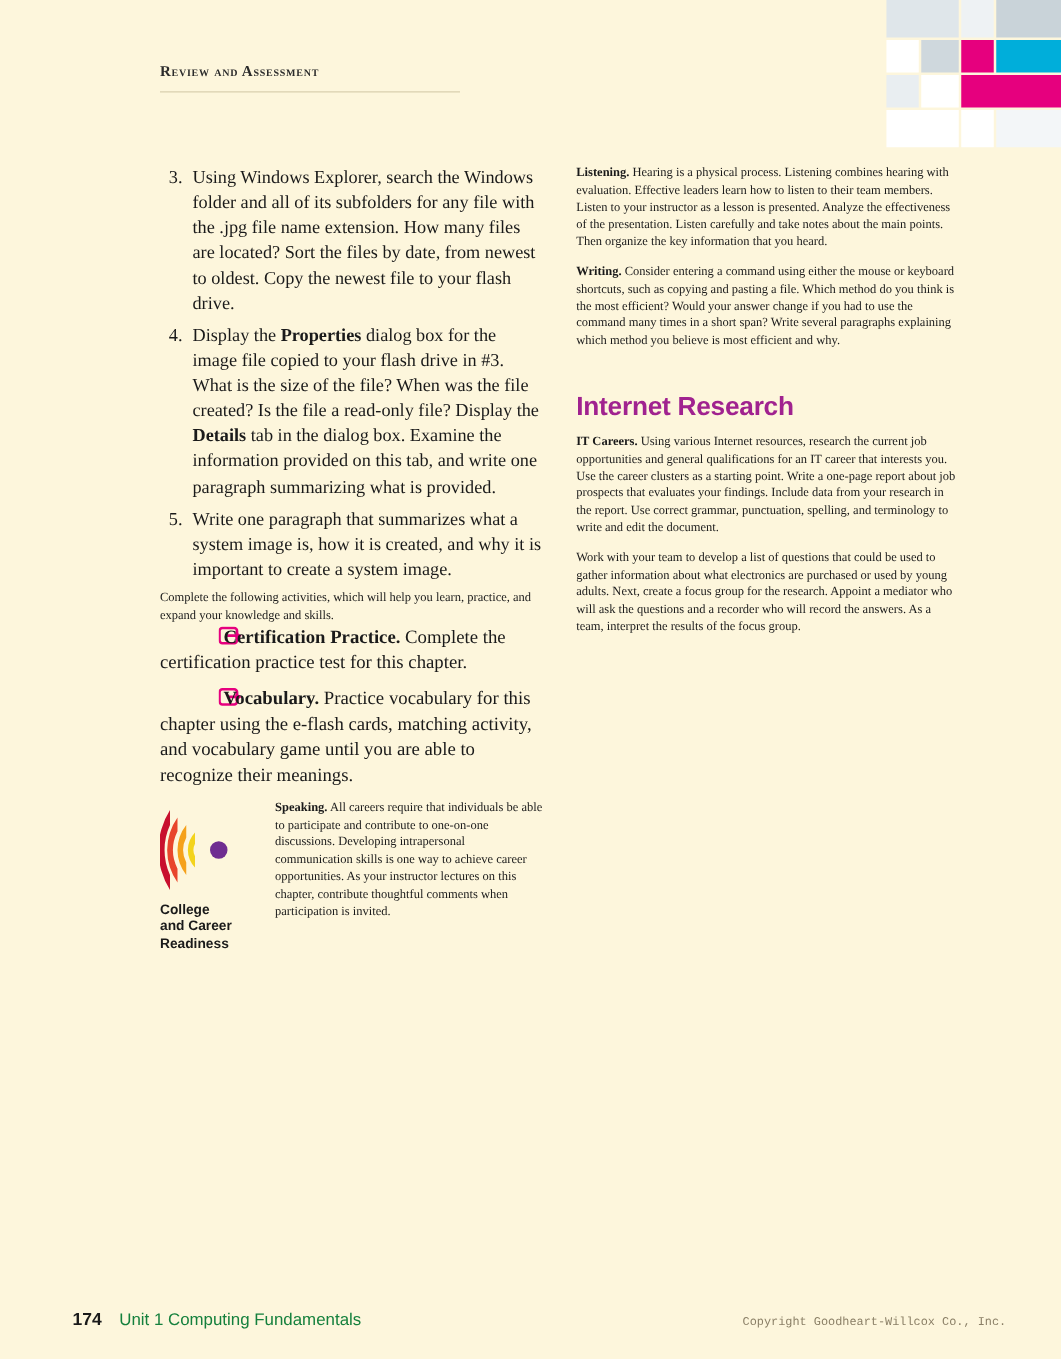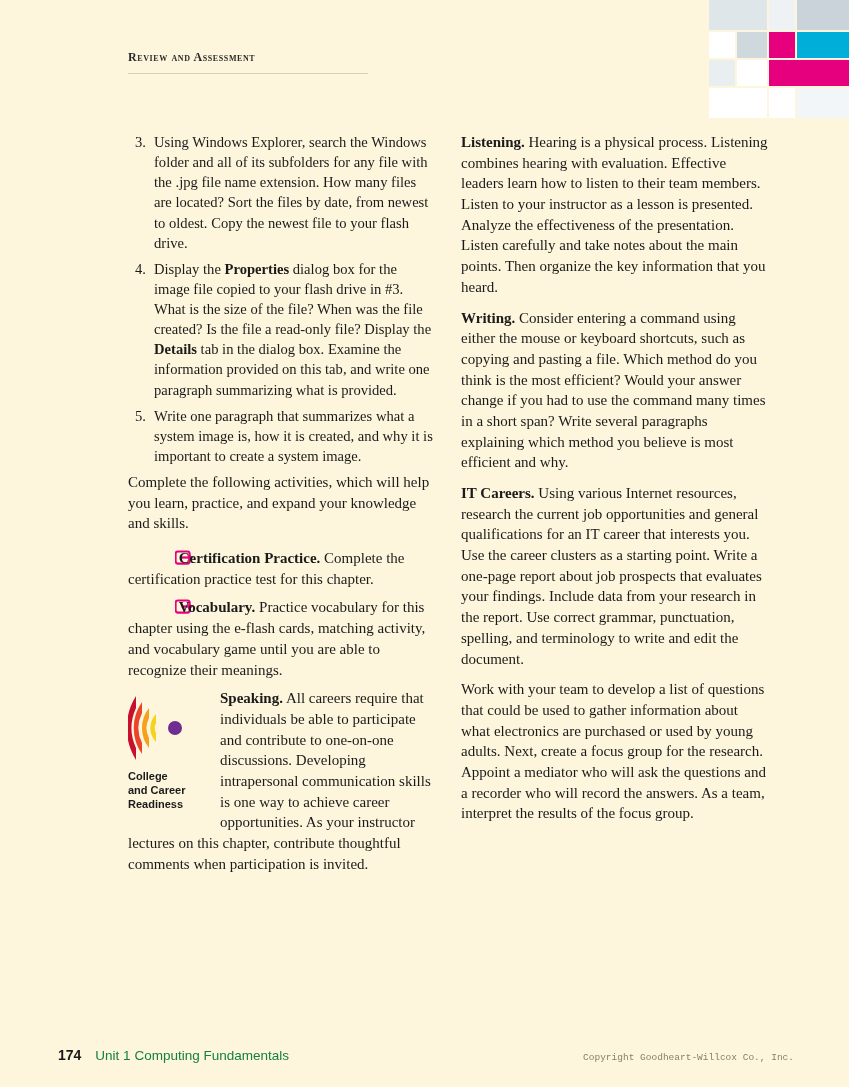--- a/index.html
+++ b/index.html
@@ -68,25 +68,25 @@
   }
   .ol-num {
     width: 26px;
     text-align: right;
     padding-right: 8px;
     flex: 0 0 26px;
   }
   .ol-text { flex: 1; }
 
   p.body {
-    font-size: 15px;
+    font-size: 10px;
     line-height: 1.38;
     margin: 0 0 10px 0;
   }
-  p.body.tight { margin-bottom: 14px; }
+  p.body.tight { margin-bottom: 0; }
 
   .runin { font-weight: bold; }
 
   h2.section {
     font-family: "Liberation Sans", sans-serif;
     font-size: 21px;
     font-weight: bold;
     color: #a0228f;
     margin: 22px 0 9px 0;
     letter-spacing: -0.2px;
@@ -124,21 +124,21 @@
     color: #1a1a1a;
     margin-top: 6px;
   }
   .speaking-wrap { overflow: hidden; }
 
   
   .footer {
     position: absolute;
     bottom: 24px;
     left: 58px;
-    right: 55px;
+    right: 44px;
     display: flex;
     align-items: baseline;
   }
   .folio {
     font-family: "Liberation Sans", sans-serif;
     font-weight: bold;
     font-size: 14px;
     color: #1a1a1a;
     margin-right: 14px;
   }
@@ -244,20 +244,21 @@
       </div>
 
     </div>
 
     <div class="col-right">
 
       <p class="body"><span class="runin">Listening.</span><span> Hearing is a physical process. Listening combines hearing with evaluation. Effective leaders learn how to listen to their team members. Listen to your instructor as a lesson is presented. Analyze the effectiveness of the presentation. Listen carefully and take notes about the main points. Then organize the key information that you heard.</span></p>
 
       <p class="body"><span class="runin">Writing.</span><span> Consider entering a command using either the mouse or keyboard shortcuts, such as copying and pasting a file. Which method do you think is the most efficient? Would your answer change if you had to use the command many times in a short span? Write several paragraphs explaining which method you believe is most efficient and why.</span></p>
 
+      <h2 class="section" style="margin-top:34px;">Internet Research</h2>
       <p class="body"><span class="runin">IT Careers.</span><span> Using various Internet resources, research the current job opportunities and general qualifications for an IT career that interests you. Use the career clusters as a starting point. Write a one-page report about job prospects that evaluates your findings. Include data from your research in the report. Use correct grammar, punctuation, spelling, and terminology to write and edit the document.</span></p>
 
       <p class="body">Work with your team to develop a list of questions that could be used to gather information about what electronics are purchased or used by young adults. Next, create a focus group for the research. Appoint a mediator who will ask the questions and a recorder who will record the answers. As a team, interpret the results of the focus group.</p>
 
     </div>
   </div>
 </div>
 
 <div class="footer">
   <div class="folio">174</div>

